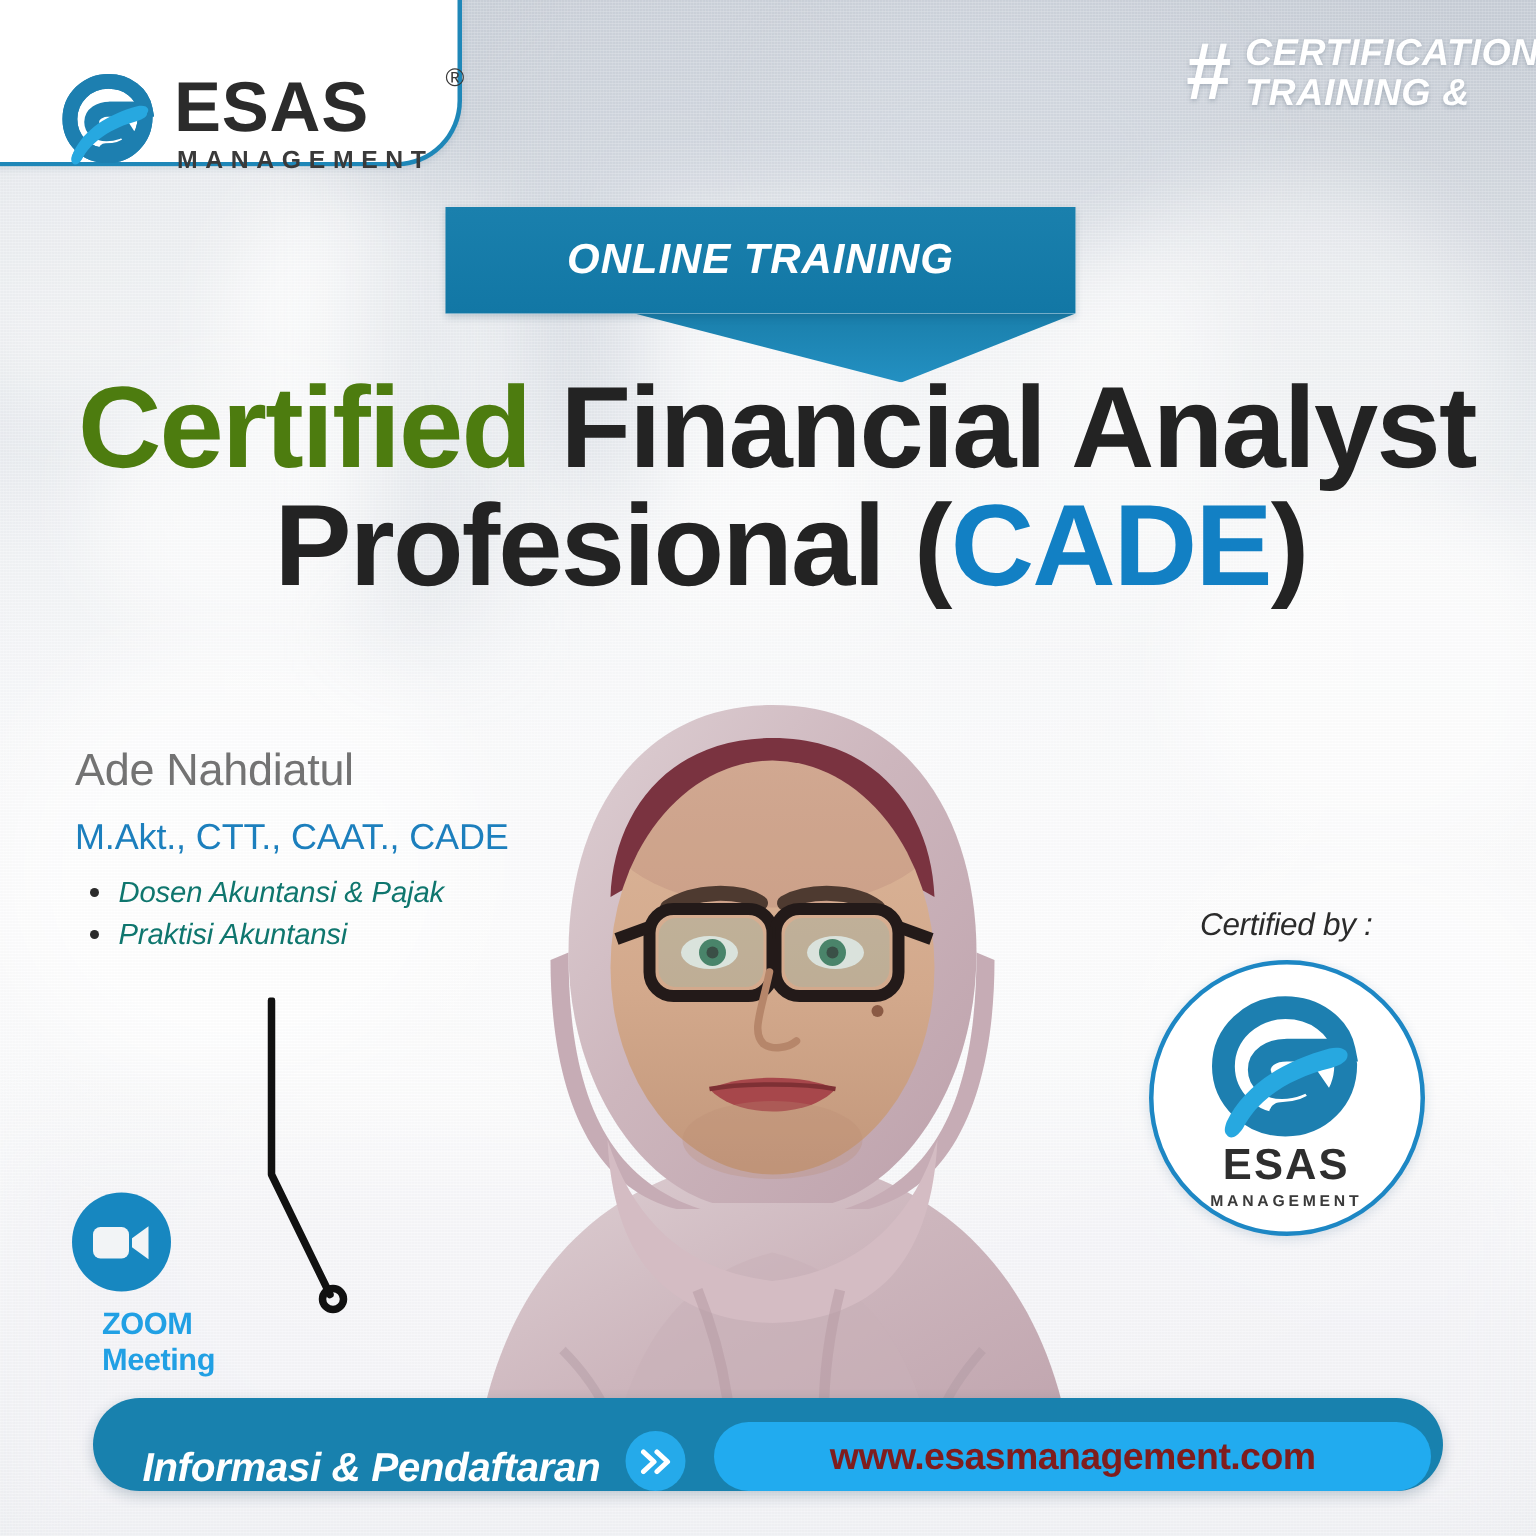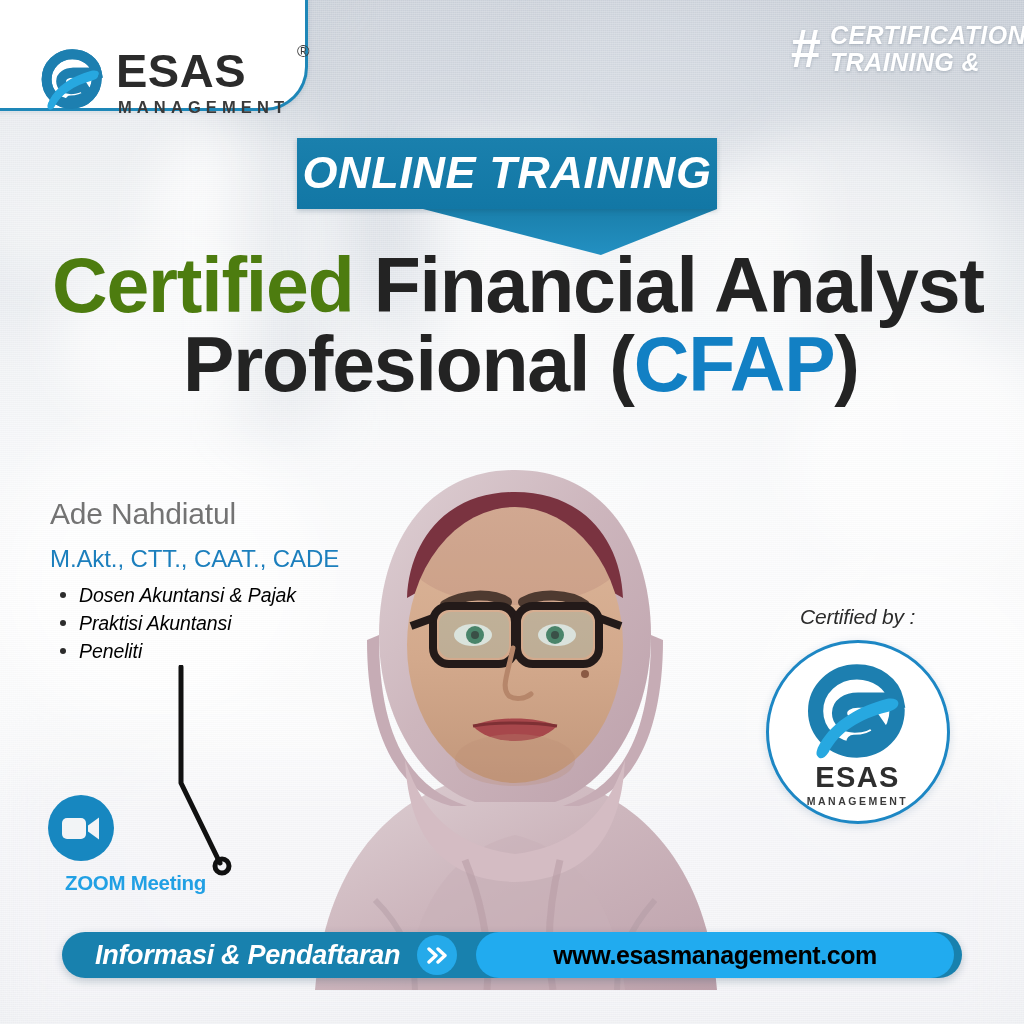--- a/index.html
+++ b/index.html
@@ -89,21 +89,21 @@
 
   
   .ribbon-wrap{position:absolute;left:297px;top:138px;width:430px;height:125px;}
   .ribbon-body{
     position:absolute;left:0;top:0;width:420px;height:71px;
     background:linear-gradient(180deg,#1a80ad 0%,#1277a5 100%);
     box-shadow:0 2px 5px rgba(20,60,85,.22);
   }
   .ribbon-label{
     position:absolute;inset:0;display:flex;align-items:center;justify-content:center;
-    color:#fff;font-size:45px;font-weight:800;font-style:italic;letter-spacing:.6px;
+    color:#fff;font-size:28px;font-weight:800;font-style:italic;letter-spacing:.6px;
     padding-bottom:2px;
   }
   .ribbon-tail{
     position:absolute;left:126px;top:71px;width:294px;height:46px;
     background:linear-gradient(180deg,#1a7fab 0%,#2390c2 100%);
     clip-path:polygon(100% 0, 100% 0, 60.5% 100%, 0 0);
   }
 
   
   .title{
@@ -120,40 +120,41 @@
   .speaker{position:absolute;left:50px;top:498px;width:370px;z-index:6;}
   .sp-name{
     font-size:30px;font-weight:400;color:#737373;letter-spacing:-.2px;line-height:1.08;
   }
   .sp-creds{
     font-size:24px;font-weight:400;color:#1c7fbd;letter-spacing:-.1px;margin-top:16px;line-height:1.12;
   }
   .sp-list{list-style:none;margin:9px 0 0 0;padding:0;}
   .sp-list li{
     position:relative;padding-left:29px;
-    font-size:19.5px;font-style:italic;font-weight:500;color:#000000;
+    font-size:19.5px;font-style:italic;font-weight:500;color:#0f766e;
     line-height:1.43;letter-spacing:-.1px;
   }
   .sp-list li::before{
     content:"";position:absolute;left:10px;top:10px;
     width:6px;height:6px;border-radius:50%;background:#2c2c2c;
   }
 
   
   .pointer{position:absolute;left:150px;top:665px;width:110px;height:220px;z-index:6;}
 
   
   .zoom-badge{position:absolute;left:26px;top:795px;width:180px;z-index:6;}
   .zoom-circle{
     width:66px;height:66px;border-radius:50%;background:#1787c0;margin-left:22px;
     display:flex;align-items:center;justify-content:center;
   }
   .zoom-label{
     margin-top:10px;font-size:20.5px;font-weight:700;color:#21a0e4;letter-spacing:-.3px;
-    text-align:right;
+    text-align:left;
+    margin-left:42px;
   }
 
   
   .photo{
     position:absolute;left:255px;top:430px;width:520px;height:560px;z-index:4;
     overflow:hidden;
   }
   .photo svg{display:block;}
 
   
@@ -170,40 +171,40 @@
   .seal-mark{width:112px;height:100px;margin-top:4px;}
   .seal-esas{
     font-size:29px;font-weight:700;color:#2e2e2e;letter-spacing:1.4px;line-height:1;margin-top:1px;
   }
   .seal-mgmt{
     font-size:10.5px;font-weight:700;color:#3a3a3a;letter-spacing:2.5px;margin-top:3px;
   }
 
   
   .cta{
-    position:absolute;left:62px;top:932px;width:900px;height:46px;
+    position:absolute;left:62px;top:932px;width:900px;height:62px;
     background:#1881ae;border-radius:34px;z-index:8;
-    display:flex;align-items:center;
+    display:flex;align-items:flex-end;
     box-shadow:0 3px 9px rgba(20,60,85,.24);
   }
   .cta-text{
     font-size:27px;font-style:italic;font-weight:600;color:#ffffff;
     letter-spacing:-.3px;margin-left:33px;white-space:nowrap;
   }
   .cta-chev{
     width:40px;height:40px;border-radius:50%;background:#25aaea;margin-left:17px;
     display:flex;align-items:center;justify-content:center;flex:0 0 auto;
   }
   .cta-url{
     margin-left:19px;height:46px;flex:1 1 auto;margin-right:8px;
     background:#21abef;border-radius:24px;
     display:flex;align-items:center;justify-content:center;
   }
   .cta-url span{
-    font-size:25px;font-weight:700;color:#000000;letter-spacing:-.4px;white-space:nowrap;
+    font-size:25px;font-weight:700;color:#7f1d1d;letter-spacing:-.4px;white-space:nowrap;
   }
 </style>
 </head>
 <body>
 
 <div id="poster">
 
   <div class="bg-base"></div>
   <div class="bg-bokeh">
     <div class="blob" style="left:-70px;top:40px;width:300px;height:240px;background:rgba(255,255,255,.55);"></div>
@@ -250,30 +251,29 @@
 
   <div class="ribbon-wrap">
     <div class="ribbon-tail"></div>
     <div class="ribbon-body">
       <div class="ribbon-label">ONLINE TRAINING</div>
     </div>
   </div>
 
   <div class="title">
     <div class="title-l1"><span class="t-teal">Certified</span> <span class="t-dark">Financial Analyst</span></div>
-    <div class="title-l2"><span class="t-dark">Profesional (</span><span class="t-blue">CFAP</span><span class="t-dark">)</span></div>
+    <div class="title-l2"><span class="t-dark">Profesional (</span><span class="t-blue">CADE</span><span class="t-dark">)</span></div>
   </div>
 
   <div class="speaker">
     <div class="sp-name">Ade Nahdiatul</div>
     <div class="sp-creds">M.Akt., CTT., CAAT., CADE</div>
     <ul class="sp-list">
       <li>Dosen Akuntansi &amp; Pajak</li>
       <li>Praktisi Akuntansi</li>
-      <li>Peneliti</li>
     </ul>
   </div>
 
   <div class="pointer">
     <svg width="110" height="220" viewBox="0 0 110 220" aria-hidden="true">
       <polyline points="31,2 31,118 70,198" fill="none" stroke="#111" stroke-width="5" stroke-linejoin="round" stroke-linecap="round"></polyline>
       <circle cx="72" cy="201" r="7" fill="none" stroke="#111" stroke-width="5"></circle>
     </svg>
   </div>
 

